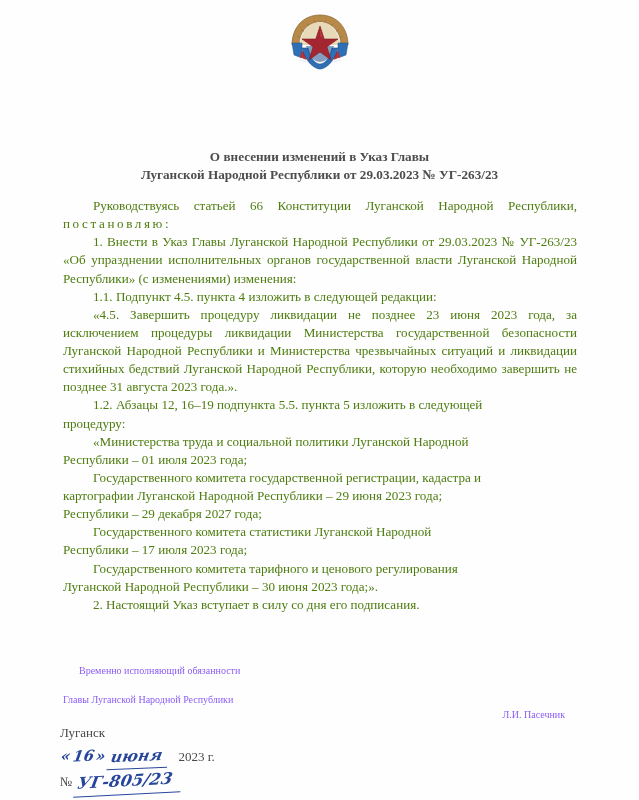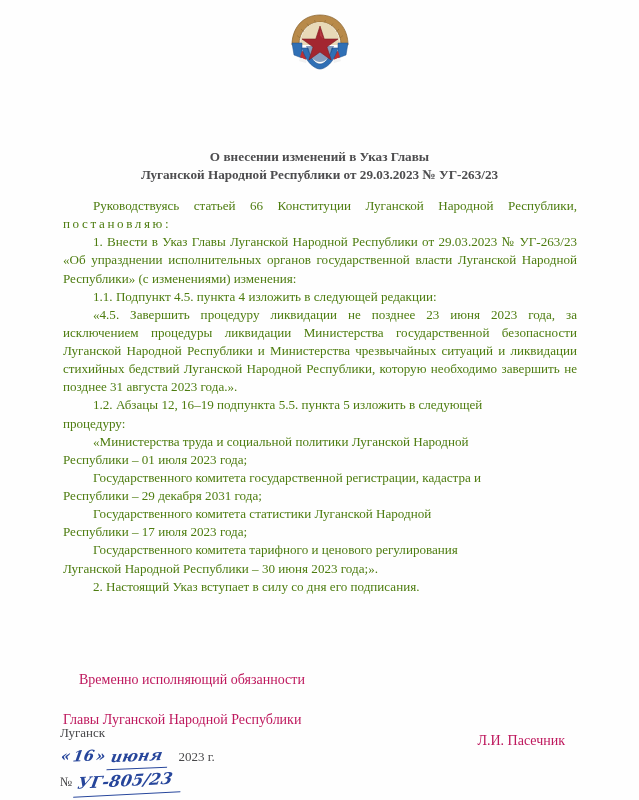--- a/index.html
+++ b/index.html
@@ -99,23 +99,23 @@
   .spaced {
     letter-spacing: 2.6px;
   }
 
   
   .sign-block {
     position: absolute;
     top: 650px;
     left: 63px;
     width: 514px;
-    font-size: 14px;
+    font-size: 10px;
     line-height: 1.44;
-    color: #be185d;
+    color: #8b5cf6;
   }
   .sign-row {
     display: flex;
     justify-content: space-between;
     align-items: flex-end;
   }
   .sign-left {
     white-space: pre-line;
   }
   .sign-left .l1 { padding-left: 16px; }
@@ -238,22 +238,23 @@
 
     <p>«4.5. Завершить процедуру ликвидации не позднее 23 июня 2023 года, за исключением процедуры ликвидации Министерства государственной безопасности Луганской Народной Республики и Министерства чрезвычайных ситуаций и ликвидации стихийных бедствий Луганской Народной Республики, которую необходимо завершить не позднее 31 августа 2023 года.».</p>
 
     <p>1.2. Абзацы 12, 16–19 подпункта 5.5. пункта 5 изложить в следующей</p>
     <p class="noindent">процедуру:</p>
 
     <p>«Министерства труда и социальной политики Луганской Народной</p>
     <p class="noindent">Республики – 01 июля 2023 года;</p>
 
     <p>Государственного комитета государственной регистрации, кадастра и</p>
-
-    <p class="noindent">Республики – 29 декабря 2031 года;</p>
+    <p class="noindent">картографии Луганской Народной Республики – 29 июня 2023 года;</p>
+
+    <p class="noindent">Республики – 29 декабря 2027 года;</p>
 
     <p>Государственного комитета статистики Луганской Народной</p>
     <p class="noindent">Республики – 17 июля 2023 года;</p>
 
     <p>Государственного комитета тарифного и ценового регулирования</p>
     <p class="noindent">Луганской Народной Республики – 30 июня 2023 года;».</p>
 
     <p>2. Настоящий Указ вступает в силу со дня его подписания.</p>
   </div>
 

